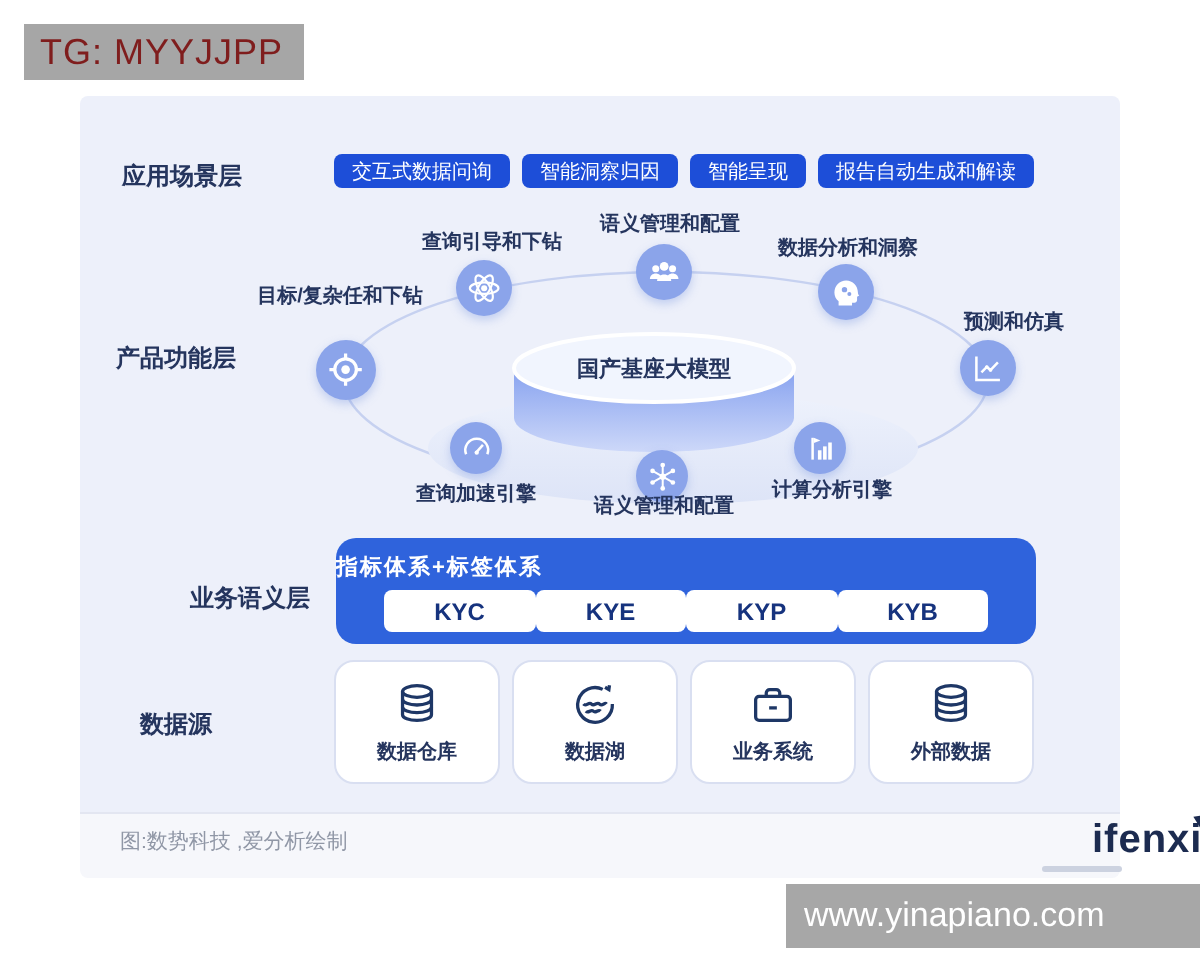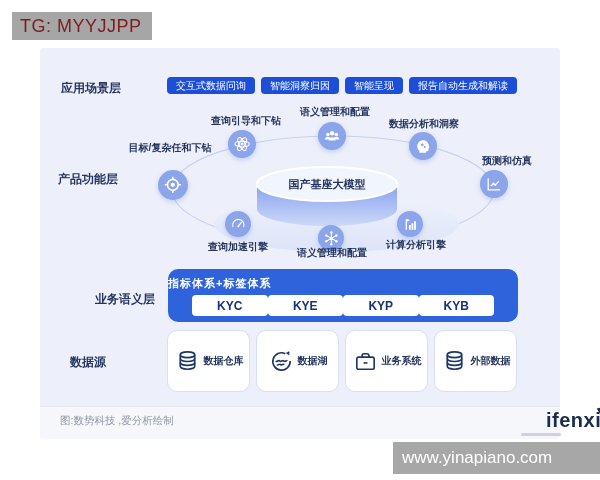--- a/index.html
+++ b/index.html
@@ -49,21 +49,21 @@
   .sem-title { left:168px; top:276px; width:350px; text-align:left; color:#ffffff;
                font-size:11px; font-weight:bold; letter-spacing:1px; }
   .sem-btn-row { left:192px; top:295px; width:302px; display:flex; justify-content:space-between; }
   .sem-btn { width:76px; height:21px; background:#ffffff; border-radius:4px; color:#16337e;
              font-size:12px; font-weight:bold; display:flex; align-items:center;
              justify-content:center; cursor:default; }
 
   
   .src-row { left:167px; top:330px; width:350px; display:flex; justify-content:space-between; }
   .src-card { width:83px; height:62px; background:#ffffff; border:1px solid #d9dff1;
-              border-radius:10px; display:flex; flex-direction:row; align-items:center;
+              border-radius:10px; display:flex; flex-direction:column; align-items:center;
               justify-content:center; gap:3px; cursor:default; }
   .src-card svg { width:27px; height:27px; }
   .src-label { font-size:10px; font-weight:bold; color:#25355e; }
 
   
   .caption { left:60px; top:414px; font-size:10.5px; color:#9097a6; }
   .logo { left:498px; top:409px; font-size:20px; font-weight:bold; color:#1c2b50;
           letter-spacing:.5px;margin-left:48px; }
   .logo-arrow { position:absolute; right:-4px; top:-3px; width:0; height:0;
                 border-left:7px solid #1c2b50; border-top:3px solid transparent;

